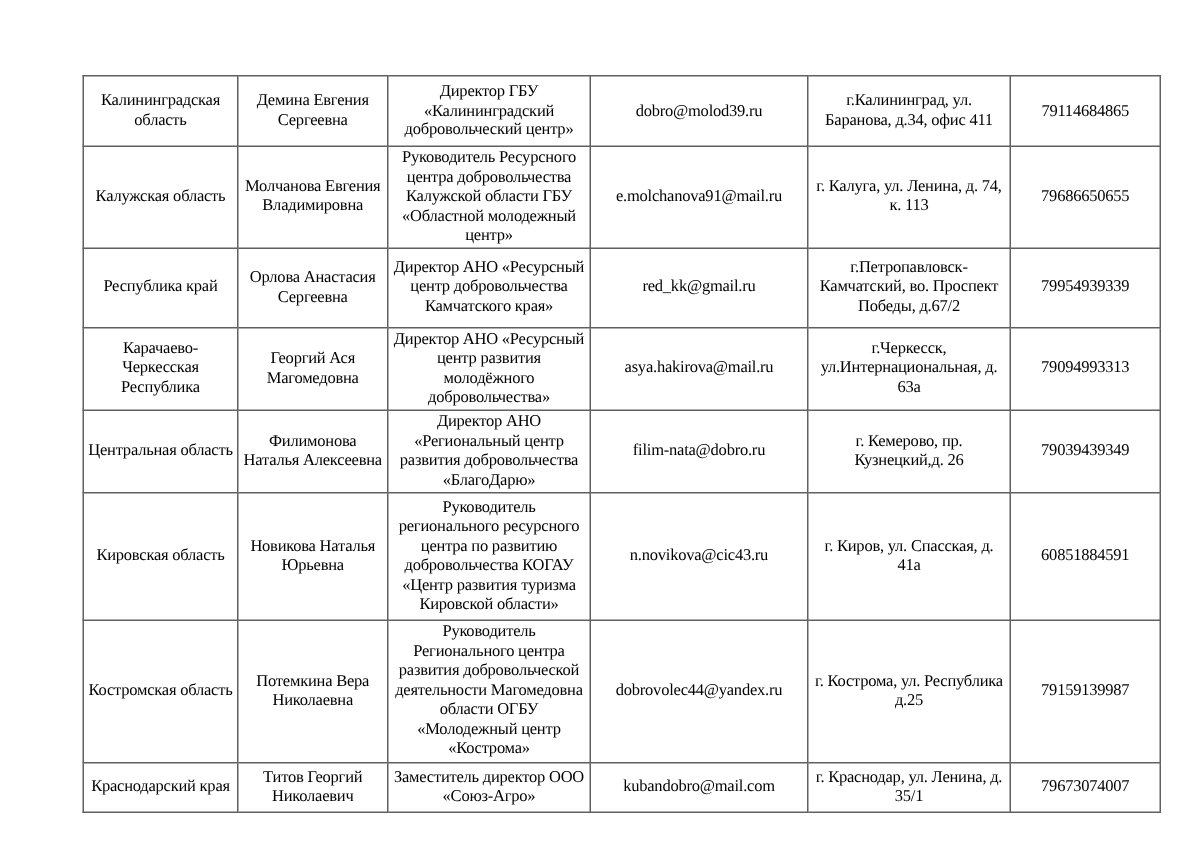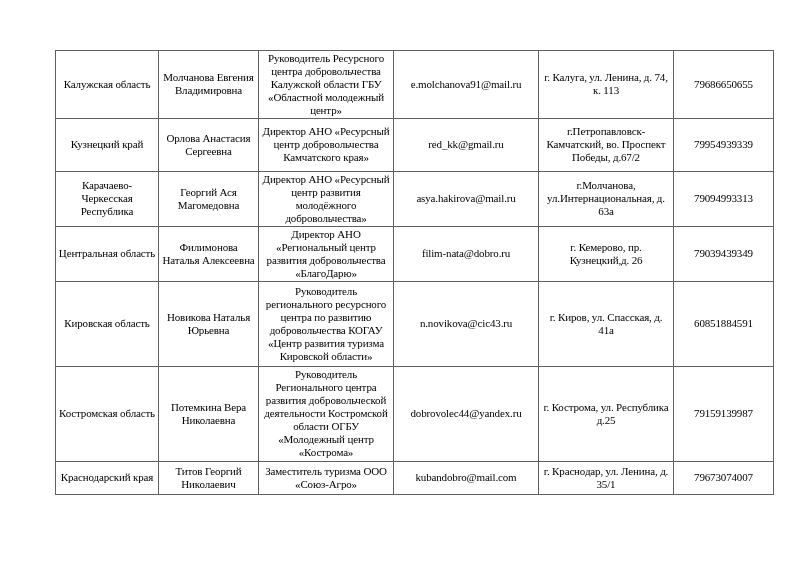--- a/index.html
+++ b/index.html
@@ -47,42 +47,50 @@
   <table class="contacts">
     <colgroup>
       <col style="width:103px">
       <col style="width:100px">
       <col style="width:135px">
       <col style="width:145px">
       <col style="width:135px">
       <col style="width:100px">
     </colgroup>
     <tbody>
+        <tr style="height: 47px;">
+          <td>Калининградская область</td>
+          <td>Демина Евгения Сергеевна</td>
+          <td>Директор ГБУ «Калининградский добровольческий центр»</td>
+          <td>dobro@molod39.ru</td>
+          <td>г.Калининград, ул. Баранова, д.34, офис 411</td>
+          <td>79114684865</td>
+        </tr>
         <tr style="height: 63px;">
           <td>Калужская область</td>
           <td>Молчанова Евгения Владимировна</td>
           <td>Руководитель Ресурсного центра добровольчества Калужской области ГБУ «Областной молодежный центр»</td>
           <td>e.molchanova91@mail.ru</td>
           <td>г. Калуга, ул. Ленина, д. 74, к. 113</td>
           <td>79686650655</td>
         </tr>
         <tr style="height: 53px;">
-          <td>Кузнецкий край</td>
+          <td>Республика край</td>
           <td>Орлова Анастасия Сергеевна</td>
           <td>Директор АНО «Ресурсный центр добровольчества Камчатского края»</td>
           <td>red_kk@gmail.ru</td>
           <td>г.Петропавловск-Камчатский, во. Проспект Победы, д.67/2</td>
           <td>79954939339</td>
         </tr>
         <tr style="height: 45px;">
           <td>Карачаево-Черкесская Республика</td>
           <td>Георгий Ася Магомедовна</td>
           <td>Директор АНО «Ресурсный центр развития молодёжного добровольчества»</td>
           <td>asya.hakirova@mail.ru</td>
-          <td>г.Молчанова, ул.Интернациональная, д. 63а</td>
+          <td>г.Черкесск, ул.Интернациональная, д. 63а</td>
           <td>79094993313</td>
         </tr>
         <tr style="height: 52px;">
           <td>Центральная область</td>
           <td>Филимонова Наталья Алексеевна</td>
           <td>Директор АНО «Региональный центр развития добровольчества «БлагоДарю»</td>
           <td>filim-nata@dobro.ru</td>
           <td>г. Кемерово, пр. Кузнецкий,д. 26</td>
           <td>79039439349</td>
         </tr>
@@ -90,28 +98,28 @@
           <td>Кировская область</td>
           <td>Новикова Наталья Юрьевна</td>
           <td>Руководитель регионального ресурсного центра по развитию добровольчества КОГАУ «Центр развития туризма Кировской области»</td>
           <td>n.novikova@cic43.ru</td>
           <td>г. Киров, ул. Спасская, д. 41а</td>
           <td>60851884591</td>
         </tr>
         <tr style="height: 95px;">
           <td>Костромская область</td>
           <td>Потемкина Вера Николаевна</td>
-          <td>Руководитель Регионального центра развития добровольческой деятельности Костромской области ОГБУ «Молодежный центр «Кострома»</td>
+          <td>Руководитель Регионального центра развития добровольческой деятельности Магомедовна области ОГБУ «Молодежный центр «Кострома»</td>
           <td>dobrovolec44@yandex.ru</td>
           <td>г. Кострома, ул. Республика д.25</td>
           <td>79159139987</td>
         </tr>
         <tr style="height: 33px;">
           <td>Краснодарский края</td>
           <td>Титов Георгий Николаевич</td>
-          <td>Заместитель туризма ООО «Союз-Агро»</td>
+          <td>Заместитель директор ООО «Союз-Агро»</td>
           <td>kubandobro@mail.com</td>
           <td>г. Краснодар, ул. Ленина, д. 35/1</td>
           <td>79673074007</td>
         </tr>
       </tbody>
   </table>
 </div>
 
 </body></html>

